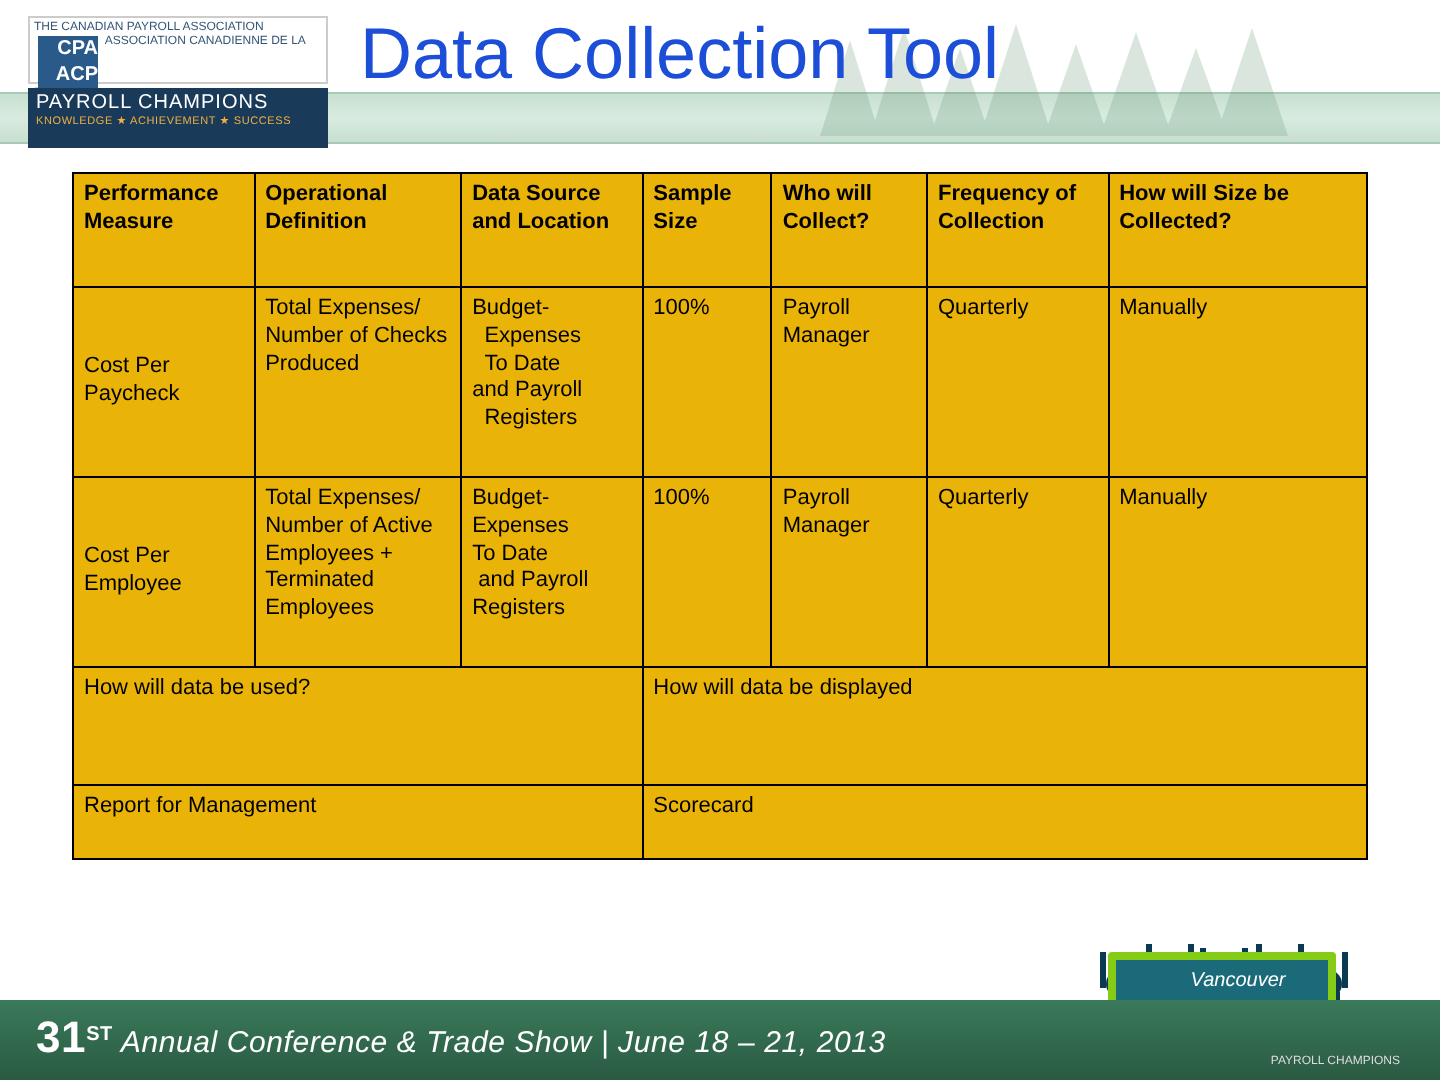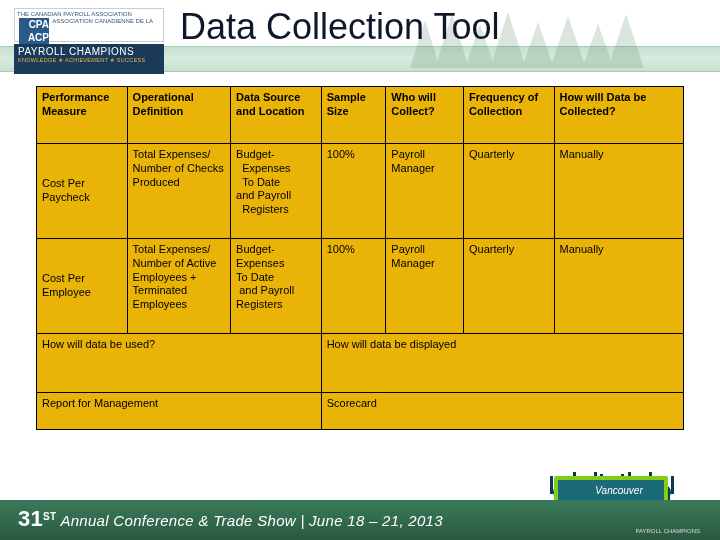--- a/index.html
+++ b/index.html
@@ -28,21 +28,21 @@
     right: 50px;
     width: 280px;
     height: 58px;
     opacity: 0.25;
   }
   .title {
     position: absolute;
     top: 6px;
     left: 180px;
     font-size: 36px;
-    color: #0f172a;
+    color: #1d4ed8;
     font-weight: 400;
   }
   .logo-cpa {
     position: absolute;
     top: 8px;
     left: 14px;
     width: 150px;
     height: 34px;
     background: #ffffff;
     border: 1px solid #ccc;
@@ -226,21 +226,21 @@
         <col class="c7">
   </colgroup>
   <tbody>
         <tr class="row-h">
     <th>Performance Measure</th>
     <th>Operational Definition</th>
     <th>Data Source and Location</th>
     <th>Sample Size</th>
     <th>Who will Collect?</th>
     <th>Frequency of Collection</th>
-    <th>How will Data be Collected?</th>
+    <th>How will Size be Collected?</th>
   </tr>
   <tr class="row-data">
     <td style="vertical-align:middle">Cost Per Paycheck</td>
     <td>Total Expenses/<br>Number of Checks Produced</td>
     <td>Budget-<br>&nbsp;&nbsp;Expenses<br>&nbsp;&nbsp;To Date<br>and Payroll<br>&nbsp;&nbsp;Registers</td>
     <td>100%</td>
     <td>Payroll Manager</td>
     <td>Quarterly</td>
     <td>Manually</td>
   </tr>

